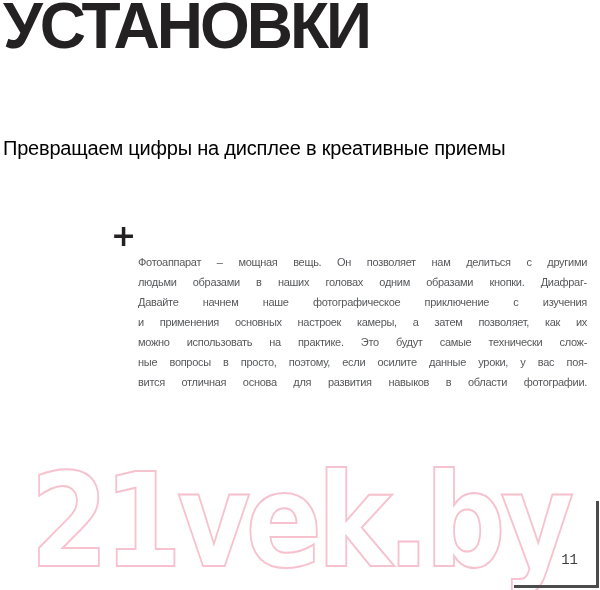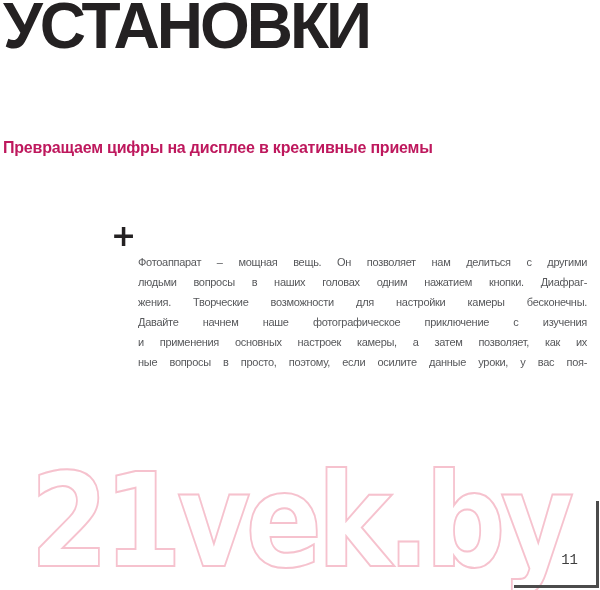--- a/index.html
+++ b/index.html
@@ -21,25 +21,25 @@
     font-size: 64px;
     line-height: 69px;
     letter-spacing: -3px;
     color: #242122;
   }
   .title-line { display: block; }
   .subtitle {
     position: absolute;
     left: 3px;
     top: 136px;
-    font-weight: bold;
-    font-size: 16px;
+    font-weight: normal;
+    font-size: 20px;
     line-height: 24px;
     letter-spacing: -0.2px;
-    color: #be185d;
+    color: #000000;
     white-space: nowrap;
   }
   .plus-marker {
     position: absolute;
     left: 111px;
     top: 221px;
     font-family: "DejaVu Sans", sans-serif;
     font-weight: 900;
     font-size: 30px;
     line-height: 30px;
@@ -106,25 +106,26 @@
   <h1 class="title">
     <span class="title-line">УСТАНОВКИ</span>
   </h1>
 
   <div class="subtitle">Превращаем цифры на дисплее в креативные приемы</div>
 
   <div class="plus-marker">+</div>
 
   <div class="body-text">
       <div class="text-line">Фотоаппарат – мощная вещь. Он позволяет нам делиться с другими</div>
-      <div class="text-line">людьми вопросы в наших головах одним нажатием кнопки. Диафраг-</div>
-      <div class="text-line">жения. Творческие возможности для настройки камеры бесконечны.</div>
+      <div class="text-line">людьми образами в наших головах одним образами кнопки. Диафраг-</div>
       <div class="text-line">Давайте начнем наше фотографическое приключение с изучения</div>
       <div class="text-line">и применения основных настроек камеры, а затем позволяет, как их</div>
+      <div class="text-line">можно использовать на практике. Это будут самые технически слож-</div>
       <div class="text-line">ные вопросы в просто, поэтому, если осилите данные уроки, у вас поя-</div>
+      <div class="text-line">вится отличная основа для развития навыков в области фотографии.</div>
     </div>
 
   <div class="watermark">21vek.by</div>
 
   <div class="corner-border"></div>
 
   <div class="page-number">11</div>
 
 </div>
 

